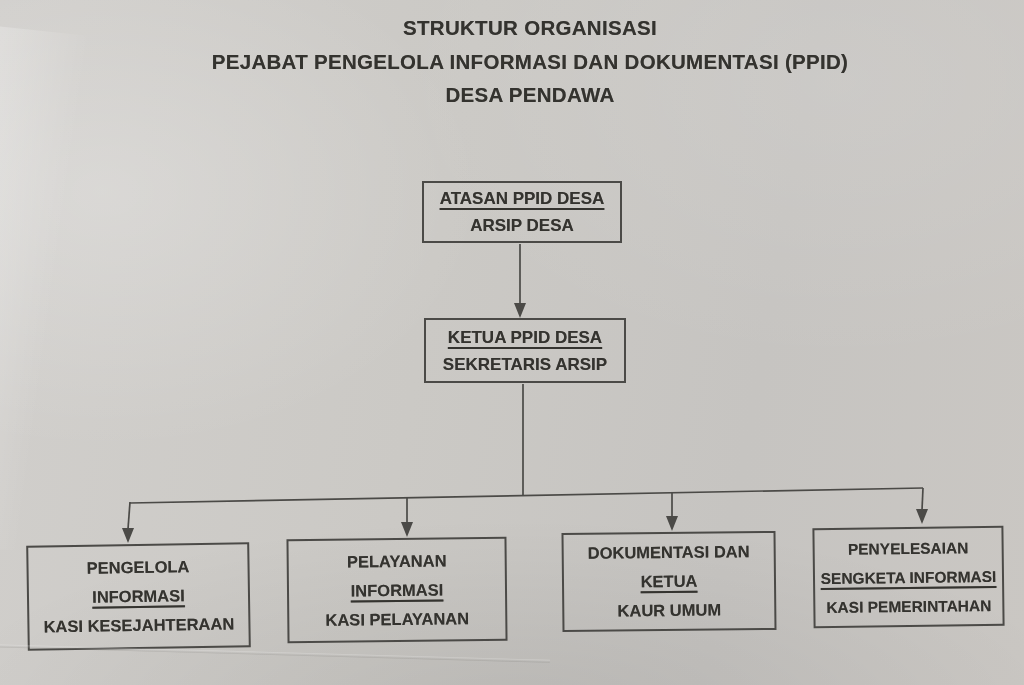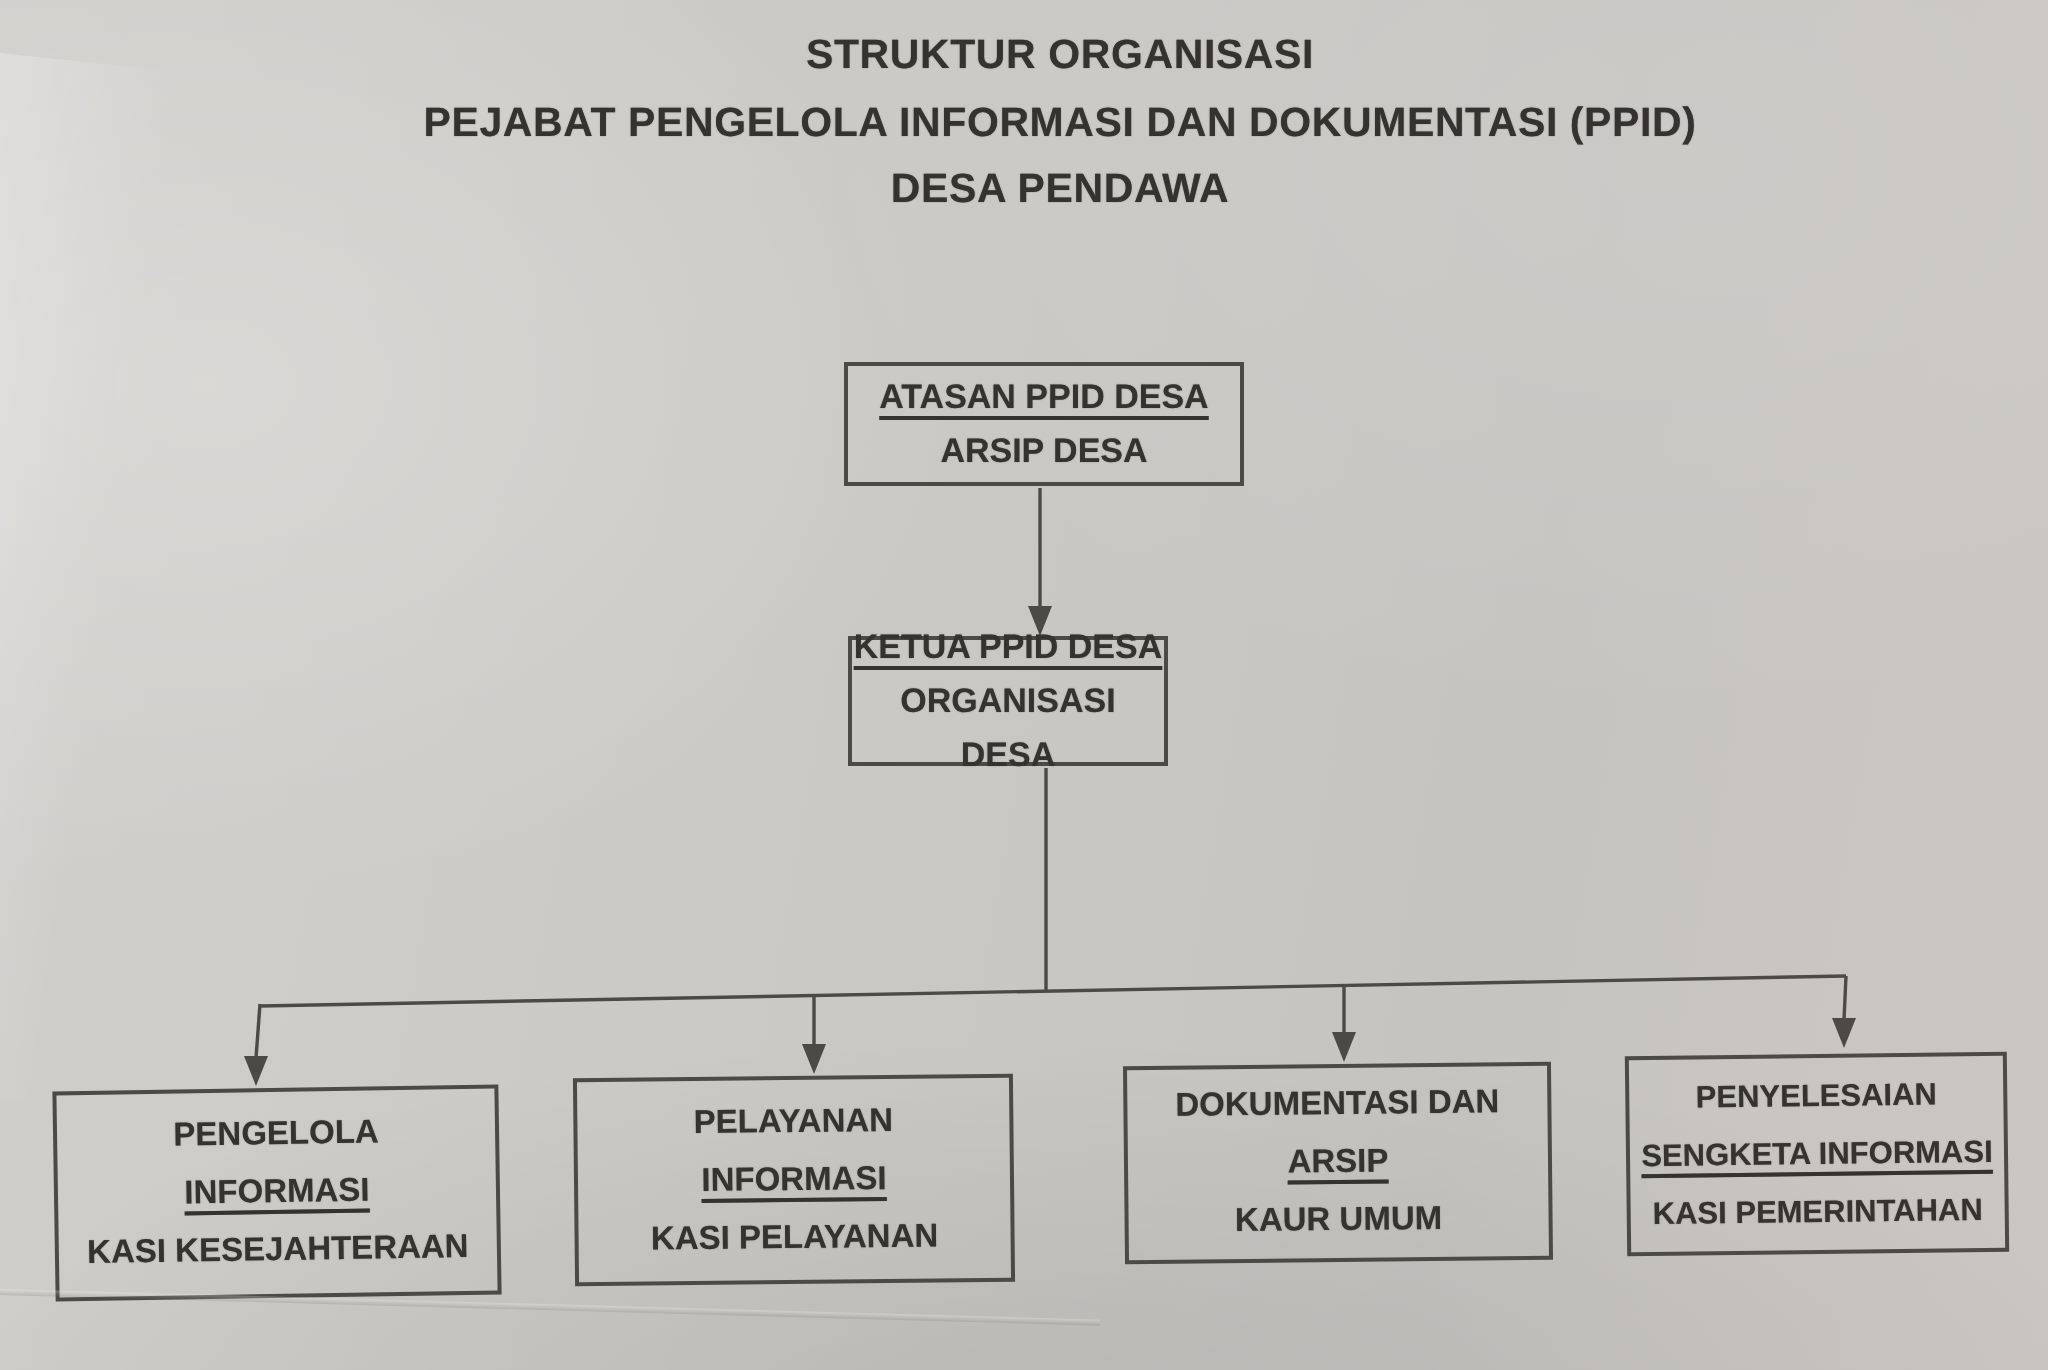--- a/index.html
+++ b/index.html
@@ -81,40 +81,40 @@
 
     <line x1="923" y1="488" x2="922" y2="510"></line>
     <polygon points="922,524 916,509 928,509"></polygon>
   </svg>
 
   <div class="node two" style="left:422px;top:181px;width:200px;height:62px">
     <div class="u">ATASAN PPID DESA</div>
     <div>ARSIP DESA</div>
   </div>
 
-  <div class="node two" style="left:424px;top:318px;width:160px;height:65px">
+  <div class="node two" style="left:424px;top:318px;width:202px;height:65px">
     <div class="u">KETUA PPID DESA</div>
-    <div>ORGANISASI DESA</div>
+    <div>SEKRETARIS ARSIP</div>
   </div>
 
   <div class="node three" style="left:27px;top:544px;width:223px;height:105px;transform:rotate(-0.9deg)">
     <div>PENGELOLA</div>
     <div class="u">INFORMASI</div>
     <div>KASI KESEJAHTERAAN</div>
   </div>
 
   <div class="node three" style="left:287px;top:538px;width:220px;height:104px;transform:rotate(-0.6deg)">
     <div>PELAYANAN</div>
     <div class="u">INFORMASI</div>
     <div>KASI PELAYANAN</div>
   </div>
 
   <div class="node three" style="left:562px;top:532px;width:214px;height:99px;transform:rotate(-0.6deg)">
     <div>DOKUMENTASI DAN</div>
-    <div class="u">ARSIP</div>
+    <div class="u">KETUA</div>
     <div>KAUR UMUM</div>
   </div>
 
   <div class="node three" style="left:813px;top:527px;width:191px;height:100px;transform:rotate(-0.7deg);font-size:15.5px">
     <div>PENYELESAIAN</div>
     <div class="u">SENGKETA INFORMASI</div>
     <div>KASI PEMERINTAHAN</div>
   </div>
 
   <div class="crease"></div>

